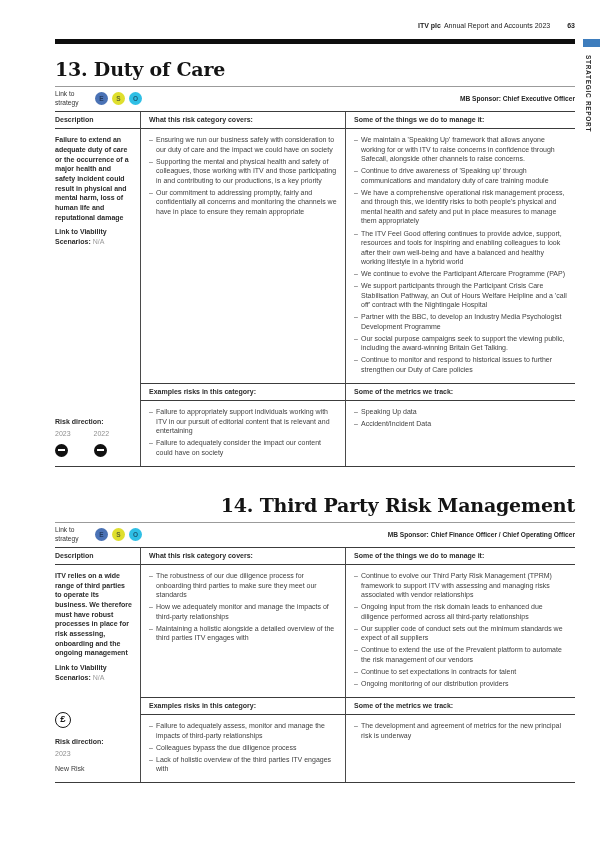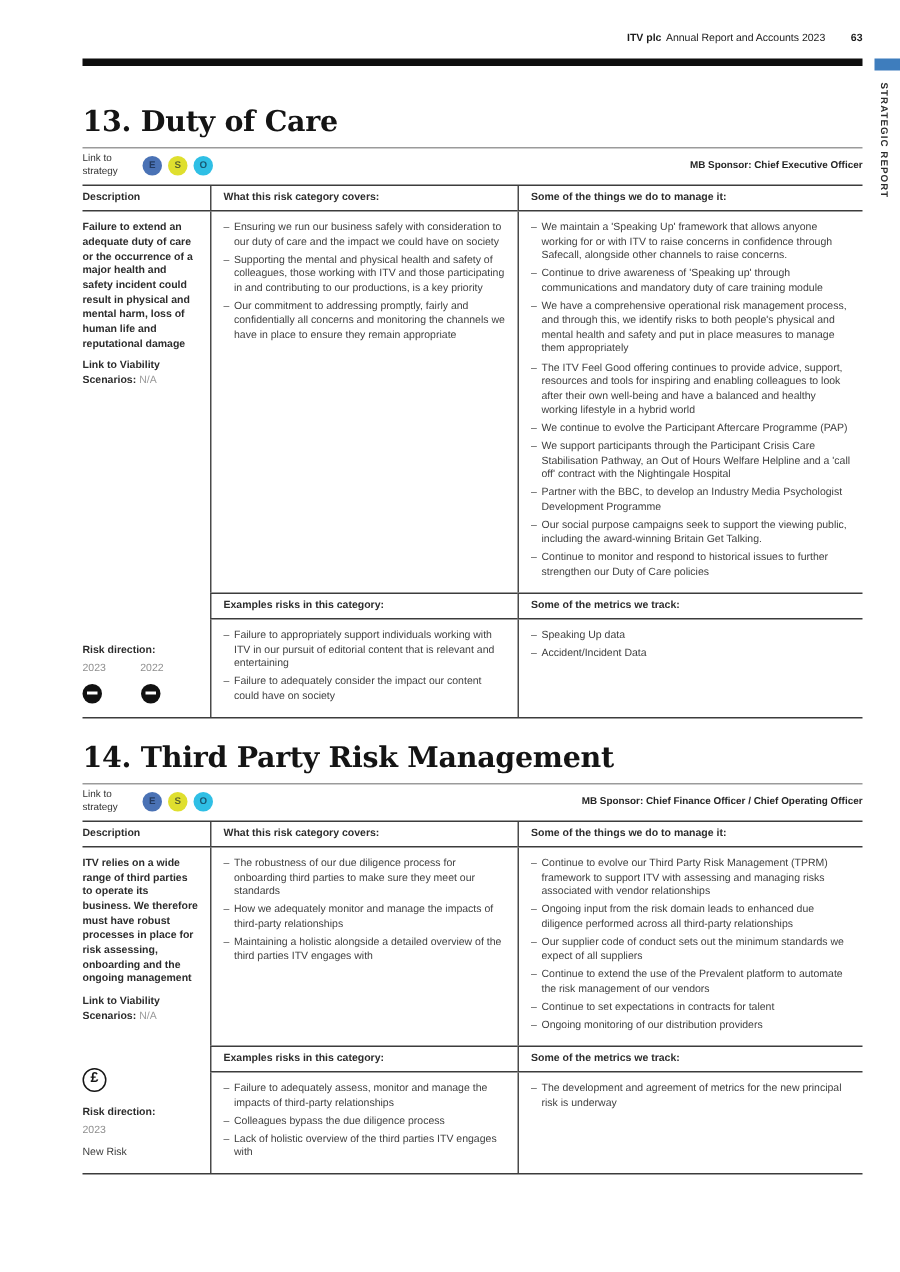--- a/index.html
+++ b/index.html
@@ -25,28 +25,28 @@
 
   
   .side-tab { position:absolute; top:39px; left:583px; width:17px; height:8px; }
   .side-label {
     position:absolute; top:55px; left:585px;
     writing-mode:vertical-rl;
     font-size:6.5px; font-weight:bold; letter-spacing:0.7px; color:#2b2b2b;
   }
 
   
-  .content { position:absolute; top:40px; left:55px; width:520px; }
+  .content { position:absolute; top:28px; left:55px; width:520px; }
 
   .sec-title {
     font-family:"DejaVu Serif", serif; font-weight:700;
     font-size:19px; color:#141414; letter-spacing:-0.2px; line-height:1.15;
   }
   .sec13 .sec-title { margin-top:31px; }
-  .sec14 .sec-title { margin-top:16px; }
+  .sec14 .sec-title { margin-top:28px;text-align:right; }
   .title-rule { border-bottom:1px solid #9b9b9b; margin-top:5px; }
 
   .link-row { display:flex; align-items:center; height:24px; }
   .lts { font-size:6.6px; line-height:1.3; width:32px; color:#333; }
   .circles { display:flex; gap:4px; margin-left:8px; }
   .circle {
     width:13px; height:13px; border-radius:50%;
     display:flex; align-items:center; justify-content:center;
     font-size:6.5px; font-weight:bold; color:rgba(10,25,45,0.62);
   }

